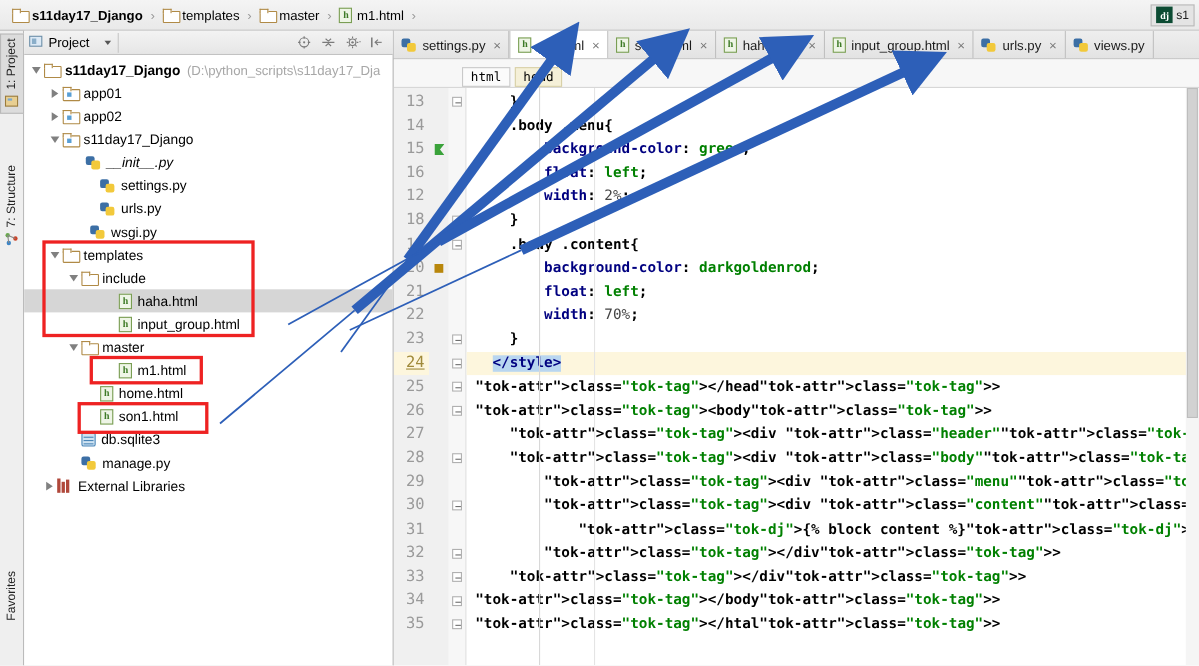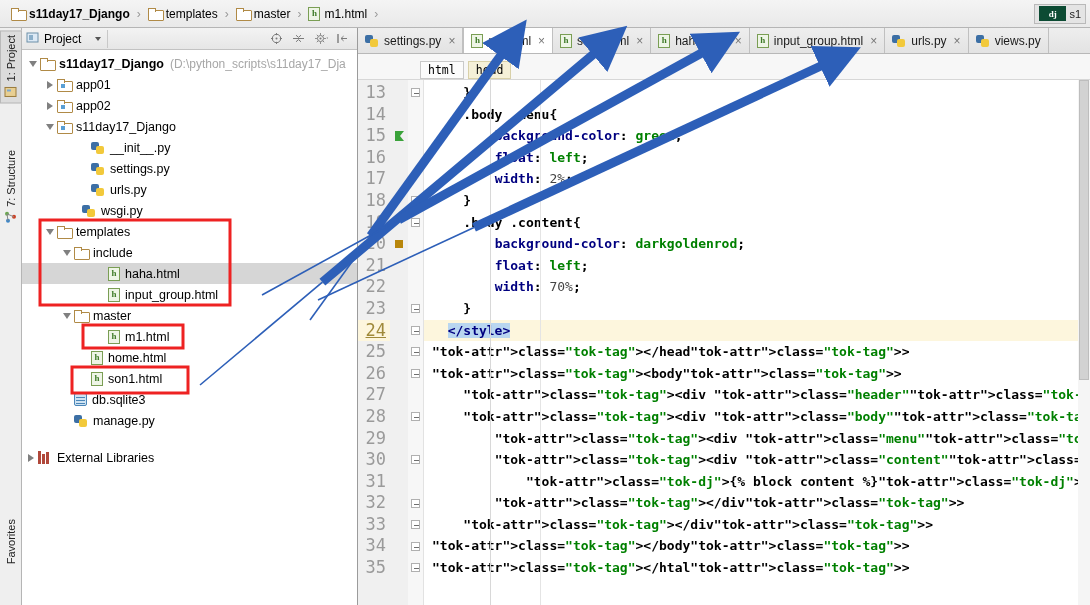--- a/index.html
+++ b/index.html
@@ -65,21 +65,21 @@
     background: #f2c93b; border-radius: 2px;
   }
   .ico-db {
     width: 13px; height: 13px; background: #cfe3f2; border: 1px solid #4a86b8; border-radius: 2px;
     position: relative;
   }
   .ico-db .ln { position: absolute; left: 1px; right: 1px; height: 1px; background: #4a86b8; }
   .ico-lib { width: 14px; height: 13px; position: relative; }
   .ico-lib span { position: absolute; bottom: 0; width: 3px; background: #b0473a; }
   .ico-dj {
-    width: 27px; height: 15px; background: #0c4b33; color: #fff;
+    width: 15px; height: 15px; background: #0c4b33; color: #fff;
     font-size: 9px; font-weight: bold; display: flex; align-items: center; justify-content: center;
     font-family: "Liberation Serif", serif;
   }
 
   
   .vstrip {
     position: absolute; left: 0; top: 28px; width: 22px; height: 577px;
     background: #efefef; border-right: 1px solid #b5b5b5;
   }
   .vtab {
@@ -136,21 +136,21 @@
   .crumbs2 { height: 26px; background: #f7f7f7; border-bottom: 1px solid #d7d7d7; display: flex; align-items: flex-end; padding-left: 62px; gap: 4px; }
   .crumb2 {
     font-family: "DejaVu Sans Mono", monospace; font-size: 11.5px;
     border: 1px solid #c9c9c9; background: #fbfbfb; padding: 1px 7px;
   }
   .crumb2.hi { background: #f5f0d8; border-color: #d8d0a8; }
 
   .code-area { position: relative; height: 525px; background: #fff; display: flex; overflow: hidden; }
   .gutter {
     width: 32px; background: #f0f0f0; border-right: 0px; text-align: right;
-    font-family: "DejaVu Sans Mono", monospace; font-size: 17px; color: #9a9a9a;
+    font-family: "DejaVu Sans Mono", monospace; font-size: 14px; color: #9a9a9a;
     padding-top: 2px; flex: none;
   }
   .gutter .ln { height: 21.6px; line-height: 21.6px; padding-right: 4px; }
   .gutter .ln.hi { background: #fdf6dd; color: #a08a3a; text-decoration: underline; }
   .markcol { width: 18px; background: #f0f0f0; flex: none; padding-top: 2px; }
   .markcol .mk { height: 21.6px; display: flex; align-items: center; justify-content: center; }
   .foldcol { width: 16px; background: #f7f7f7; border-right: 1px solid #e2e2e2; flex: none; padding-top: 2px; }
   .foldcol .fm { height: 21.6px; display: flex; align-items: center; justify-content: center; }
   .fold-box { width: 9px; height: 9px; border: 1px solid #b0b0b0; background: #fff; position: relative; }
   .fold-box::before { content: ""; position: absolute; left: 2px; top: 4px; width: 5px; height: 1px; background: #6f6f6f; }
@@ -315,21 +315,21 @@
         </div>
         <div class="row" style="padding-left: 21px;">
           <span class="twisty open">
             <i></i>
           </span>
           <span class="ico ico-folder blue">
             <span class="dot"></span>
           </span>
           <span class="name">s11day17_Django</span>
         </div>
-        <div class="row" style="padding-left: 55px;">
+        <div class="row" style="padding-left: 42px; font-style: italic;">
           <span class="twisty"></span>
           <span class="ico ico-py"></span>
           <span class="name">__init__.py</span>
         </div>
         <div class="row" style="padding-left: 55px;">
           <span class="twisty"></span>
           <span class="ico ico-py"></span>
           <span class="name">settings.py</span>
         </div>
         <div class="row" style="padding-left: 55px;">
@@ -395,21 +395,21 @@
             <span class="ln" style="top: 6px;"></span>
             <span class="ln" style="top: 9px;"></span>
           </span>
           <span class="name">db.sqlite3</span>
         </div>
         <div class="row" style="padding-left: 38px;">
           <span class="twisty"></span>
           <span class="ico ico-py"></span>
           <span class="name">manage.py</span>
         </div>
-        <div class="row" style="padding-left: 2px; margin-top: 16px;">
+        <div class="row" style="padding-left: 16px;">
           <span class="twisty closed">
             <i></i>
           </span>
           <span class="ico ico-lib">
             <span style="left: 0px; height: 13px;"></span>
             <span style="left: 4px; height: 10px;"></span>
             <span style="left: 8px; height: 12px;"></span>
           </span>
           <span class="name">External Libraries</span>
         </div>
@@ -456,21 +456,21 @@
     <div class="crumbs2" id="struct-crumbs">
         <span class="crumb2">html</span>
         <span class="crumb2 hi">head</span>
       </div>
     <div class="code-area">
       <div class="gutter" id="gutter">
           <div class="ln">13</div>
           <div class="ln">14</div>
           <div class="ln">15</div>
           <div class="ln">16</div>
-          <div class="ln">17</div>
+          <div class="ln">12</div>
           <div class="ln">18</div>
           <div class="ln">19</div>
           <div class="ln">20</div>
           <div class="ln">21</div>
           <div class="ln">22</div>
           <div class="ln">23</div>
           <div class="ln hi">24</div>
           <div class="ln">25</div>
           <div class="ln">26</div>
           <div class="ln">27</div>

